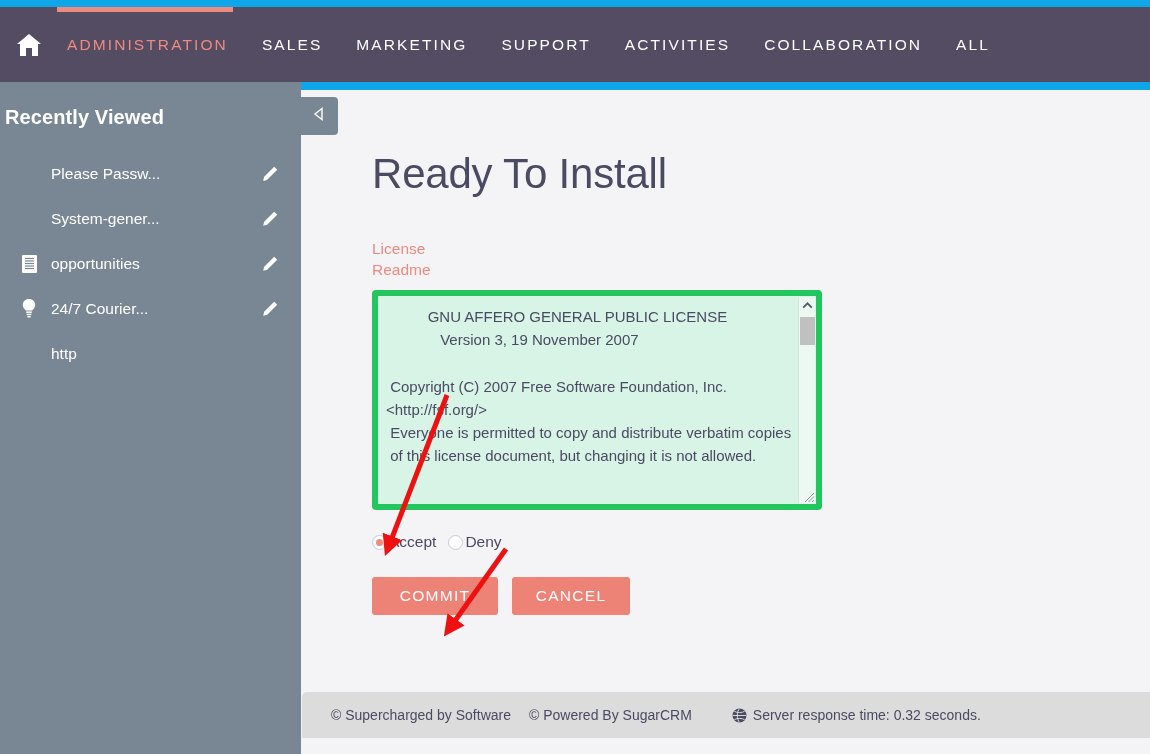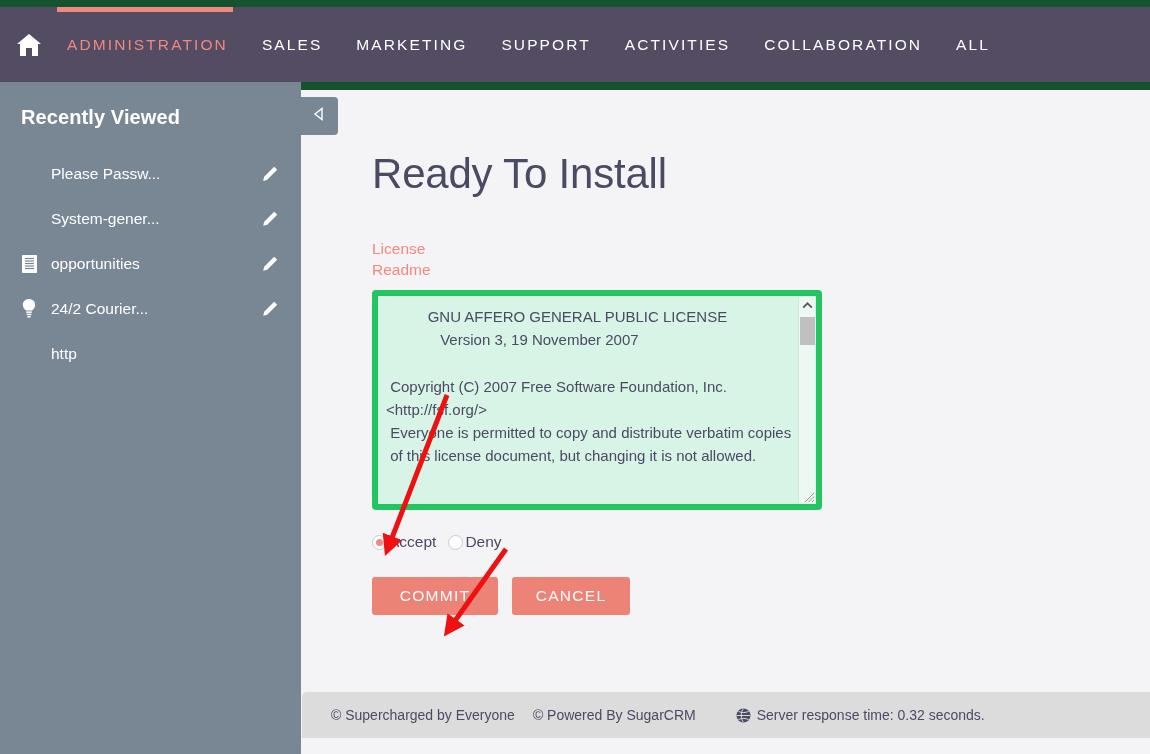--- a/index.html
+++ b/index.html
@@ -9,21 +9,21 @@
     height: 754px;
     overflow: hidden;
     font-family: "Liberation Sans", sans-serif;
     background: #f4f4f6;
   }
 
   #app {
     position: relative;
     width: 1150px;
     height: 754px;
-    background: #14532d;
+    background: #0ea5e9;
   }
 
   
   .navbar {
     position: absolute;
     left: 0; top: 7px;
     width: 1150px; height: 75px;
     background: #534c63;
     display: flex;
     align-items: center;
@@ -61,21 +61,21 @@
     position: absolute;
     left: 0; top: 82px;
     width: 301px; height: 672px;
     background: #798794;
     padding-top: 24px;
   }
   .sidebar-title {
     color: #ffffff;
     font-size: 20px;
     font-weight: bold;
-    padding: 0 0 0 21px;
+    padding: 0 0 0 5px;
     margin-bottom: 22px;
     letter-spacing: 0.1px;
   }
   .rv-item {
     height: 45px;
     display: flex;
     align-items: center;
     padding: 0 21px 0 21px;
     cursor: pointer;
   }
@@ -372,21 +372,21 @@
 
     <div class="rv-item">
       <span class="rv-icon">
         <svg width="16" height="21" viewBox="0 0 16 21">
           <path d="M8 1 C4.3 1 1.8 3.6 1.8 6.9 C1.8 9.4 3.6 11 4.9 12.6 L11.1 12.6 C12.4 11 14.2 9.4 14.2 6.9 C14.2 3.6 11.7 1 8 1 Z" fill="#ffffff"></path>
           <rect x="5.2" y="13.4" width="5.6" height="1.5" fill="#ffffff"></rect>
           <rect x="5.6" y="15.7" width="4.8" height="1.4" fill="#ffffff"></rect>
           <rect x="6.4" y="17.9" width="3.2" height="1.6" fill="#ffffff"></rect>
         </svg>
       </span>
-      <span class="rv-label">24/2 Courier...</span>
+      <span class="rv-label">24/7 Courier...</span>
       <span class="rv-edit">
         <svg width="18" height="18" viewBox="0 0 18 18">
           <path d="M13.2 1.8 L16.2 4.8 L6.2 14.8 L2.2 15.8 L3.2 11.8 Z" fill="#ffffff"></path>
         </svg>
       </span>
     </div>
 
     <div class="rv-item">
       <span class="rv-label indent">http</span>
     </div>
@@ -455,21 +455,21 @@
       </div>
 
       <div class="btn-row">
         <button class="btn commit">COMMIT</button>
         <button class="btn cancel">CANCEL</button>
       </div>
     </div>
   </div>
 
   <div class="footer">
-    <span class="footer-item link">© Supercharged by Everyone</span>
+    <span class="footer-item link">© Supercharged by Software</span>
     <span class="footer-item link">© Powered By SugarCRM</span>
     <span class="footer-server">
       <span class="globe-icon">
         <svg width="15" height="15" viewBox="0 0 15 15">
           <circle cx="7.5" cy="7.5" r="7" fill="#4b4a63"></circle>
           <path d="M7.5 0.8 C4.6 3 4.6 12 7.5 14.2 M0.8 7.5 L14.2 7.5 M2.4 3.3 C5 5 10 5 12.6 3.3 M2.4 11.7 C5 10 10 10 12.6 11.7" fill="none" stroke="#e8e8e8" stroke-width="0.9"></path>
         </svg>
       </span>
       <span>Server response time: 0.32 seconds.</span>
     </span>

